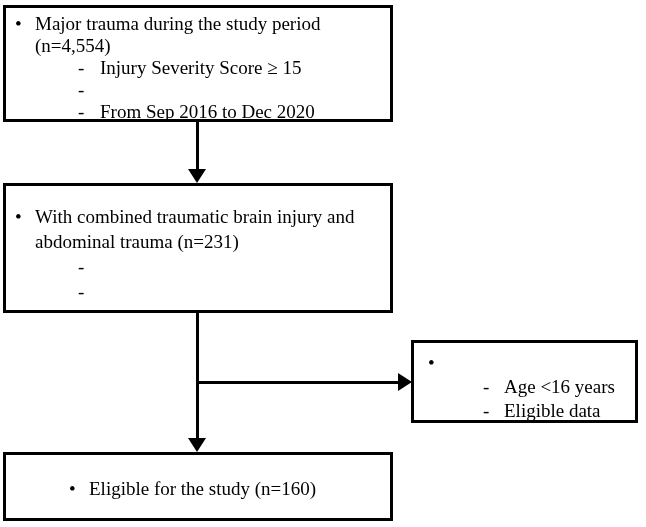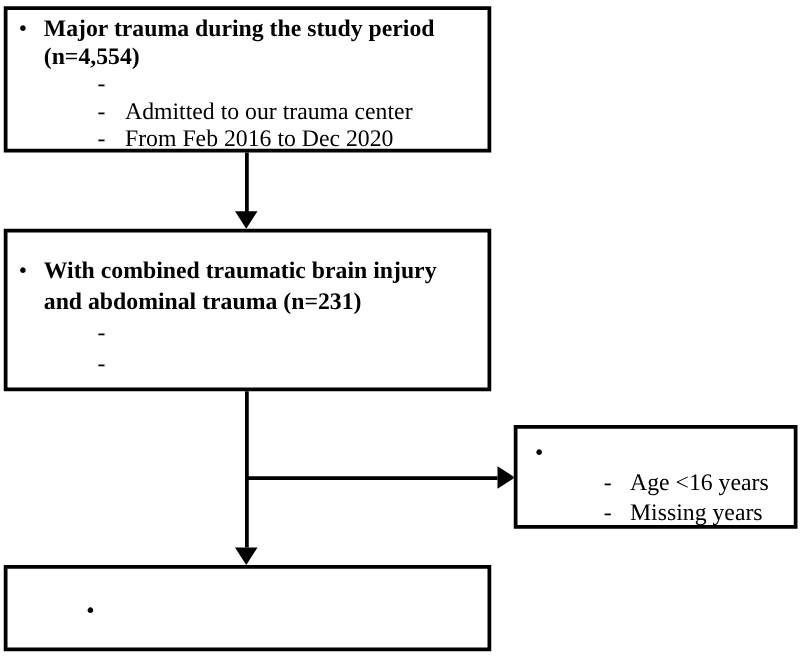--- a/index.html
+++ b/index.html
@@ -16,21 +16,21 @@
     position: absolute;
     box-sizing: border-box;
     border: 3px solid #000000;
     background: #ffffff;
   }
   .row { display: flex; align-items: flex-start; }
   .marker {
     flex: 0 0 auto;
     display: inline-block;
   }
-  .title-text { font-weight: bold; }
+  .title-text { font-weight: normal; }
   .item-text { font-weight: normal; }
 
   
   #box1 { left: 3px; top: 5px; width: 390px; height: 117px; padding: 5px 20px 0 9px; font-size: 19px; line-height: 22px; }
   #box1 .title-row .marker { width: 20px; }
   #box1 .dash-row { margin-left: 63px; }
   #box1 .dash-row .marker { width: 22px; }
 
   
   #box2 { left: 3px; top: 183px; width: 390px; height: 130px; padding: 18px 20px 0 9px; font-size: 19px; line-height: 25px; }
@@ -74,28 +74,28 @@
 
 <div class="canvas">
 
   <div class="fbox" id="box1">
     <div class="row title-row">
       <span class="marker">•</span>
       <span class="title-text">Major trauma during the study period (n=4,554)</span>
     </div>
     <div class="row dash-row">
       <span class="marker">-</span>
+      <span class="item-text">Injury Severity Score ≥ 15</span>
     </div>
     <div class="row dash-row">
       <span class="marker">-</span>
-      <span class="item-text">Admitted to our trauma center</span>
     </div>
     <div class="row dash-row">
       <span class="marker">-</span>
-      <span class="item-text">From Feb 2016 to Dec 2020</span>
+      <span class="item-text">From Sep 2016 to Dec 2020</span>
     </div>
   </div>
 
   <div class="vline" id="arrow1-line"></div>
   <div class="arrowhead-down" id="arrow1-head"></div>
 
   <div class="fbox" id="box2">
     <div class="row title-row">
       <span class="marker">•</span>
       <span class="title-text">With combined traumatic brain injury and abdominal trauma (n=231)</span>
@@ -116,23 +116,24 @@
   <div class="fbox" id="box3">
     <div class="row title-row">
       <span class="marker">•</span>
     </div>
     <div class="row dash-row">
       <span class="marker">-</span>
       <span class="item-text">Age &lt;16 years</span>
     </div>
     <div class="row dash-row">
       <span class="marker">-</span>
-      <span class="item-text">Missing years</span>
+      <span class="item-text">Eligible data</span>
     </div>
   </div>
 
   <div class="fbox" id="box4">
     <div class="row title-row">
       <span class="marker">•</span>
+      <span class="title-text">Eligible for the study (n=160)</span>
     </div>
   </div>
 
 </div>
 
 </body></html>

